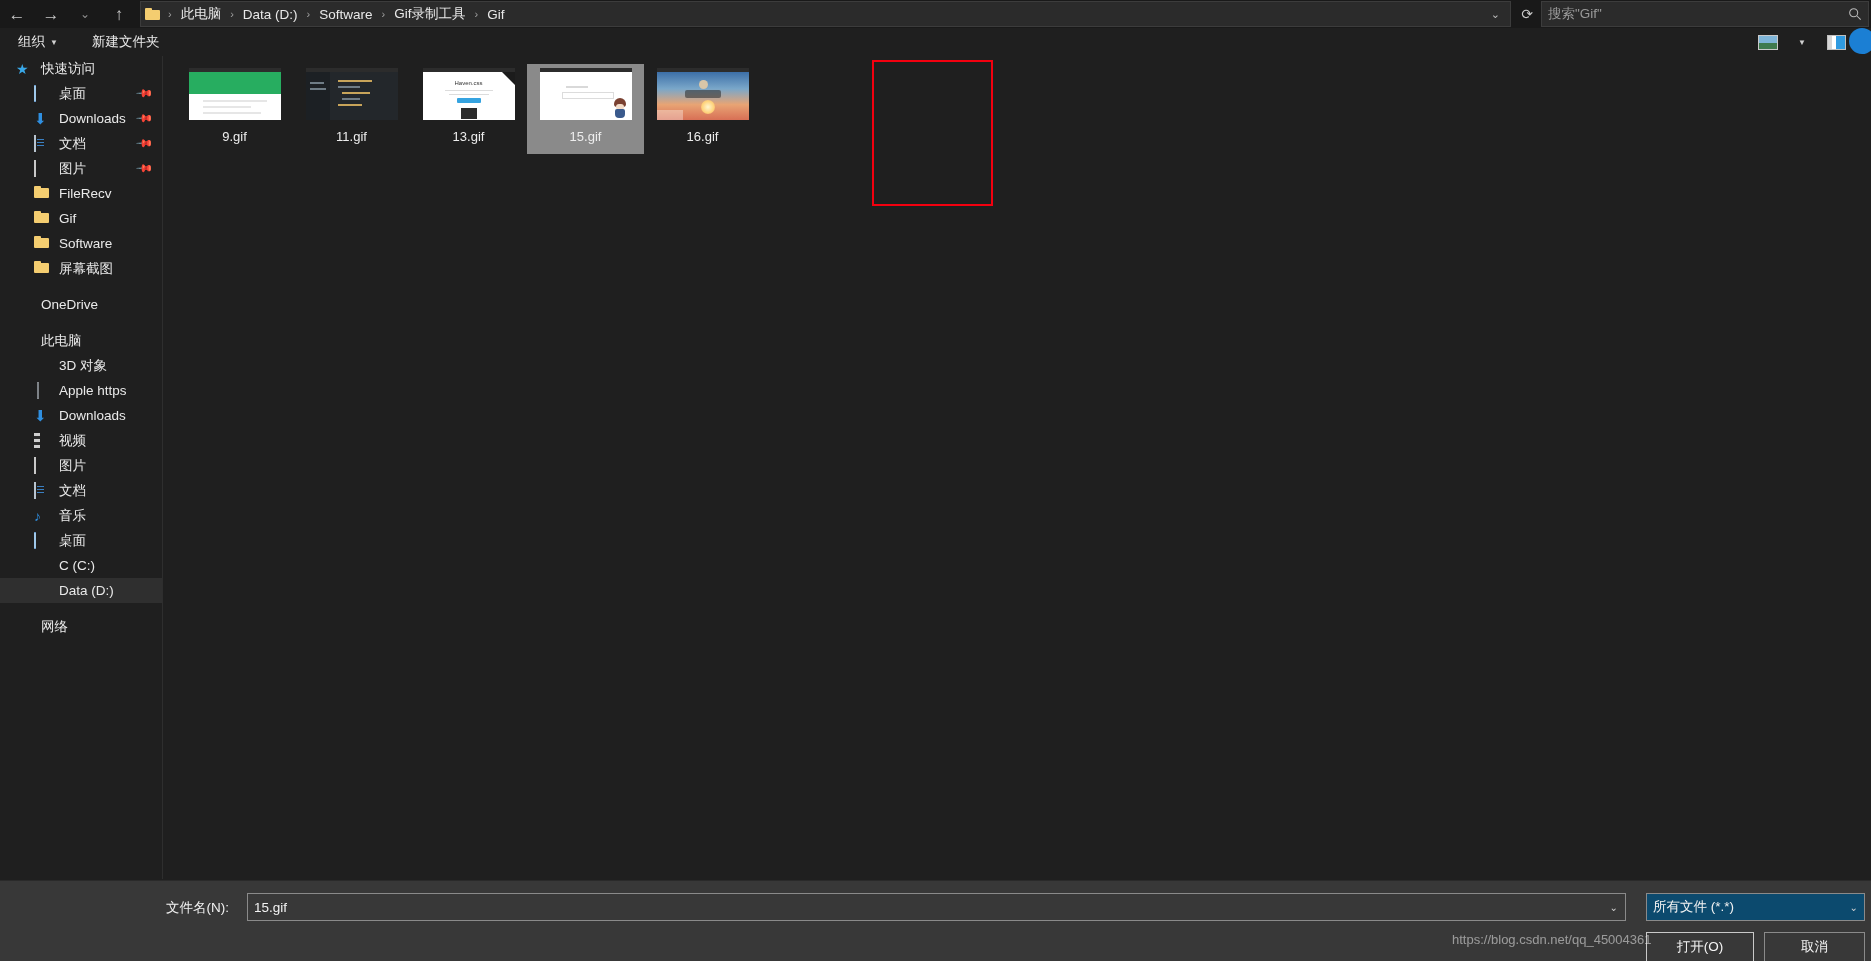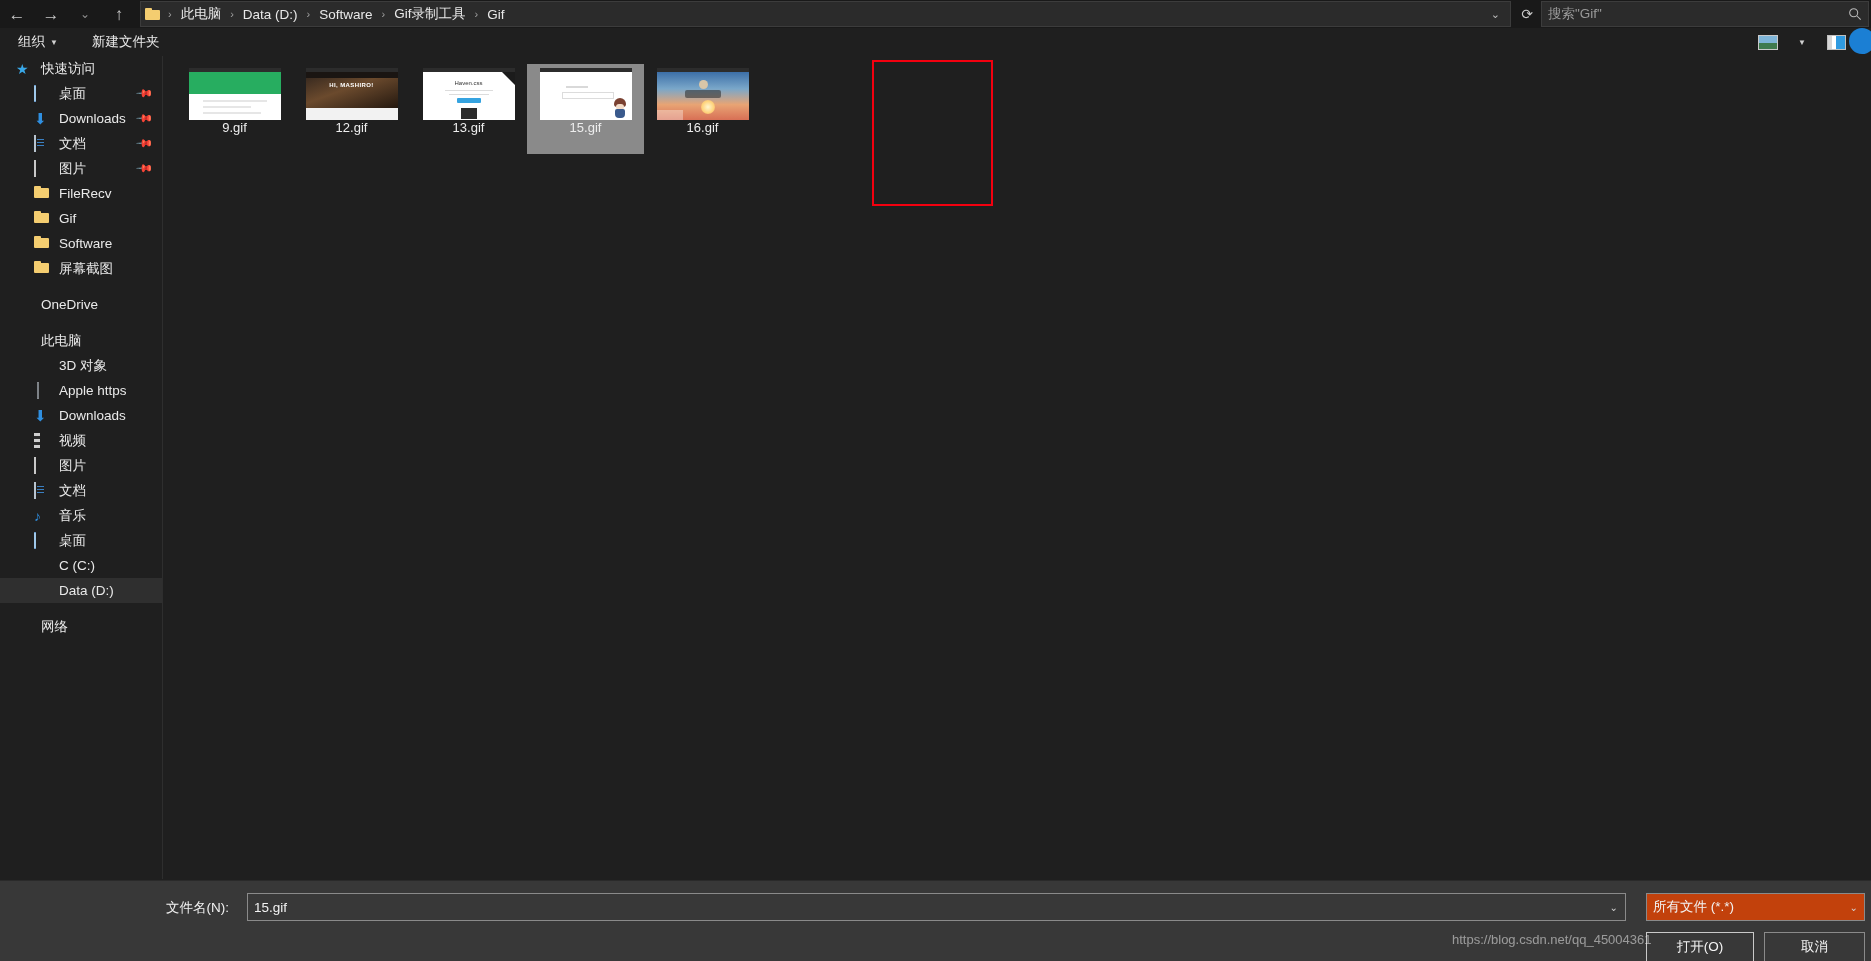--- a/index.html
+++ b/index.html
@@ -144,21 +144,21 @@
     display: flex; flex-direction: column; align-items: center; justify-content: flex-start;
     padding-top: 4px;
   }
   .tile.selected { background: #8a8a8a; }
   .thumb {
     width: 92px; height: 52px; background: #111; border: 0;
     position: relative; overflow: hidden; display:block;
   }
   .thumb .bar { position:absolute; left:0; top:0; right:0; height:4px; background:#2c2c2c; }
   .tile .name {
-    margin-top: 0; font-size: 13px; color: #ededed; text-align: center;
+    margin-top: 9px; font-size: 13px; color: #ededed; text-align: center;
     white-space: nowrap;
   }
 
   
   .t-green .body { position:absolute; left:0; top:4px; right:0; bottom:0; background:#fff; }
   .t-green .hero { position:absolute; left:0; top:4px; right:0; height:22px; background:#27ad60; }
   .t-green .ln { position:absolute; background:#e6e6e6; height:2px; }
 
   .t-wall { background:#123a5e; }
   .t-wall .top { position:absolute; left:0; top:4px; right:0; height:14px; background:#15456e; }
@@ -226,21 +226,21 @@
     position: absolute; left: 247px; top: 12px; width: 1379px; height: 28px;
     background: #383838; border: 1px solid #8a8a8a; color: #f2f2f2;
     font-size: 13.5px; padding: 0 6px; display: flex; align-items: center;
   }
   .fn-drop {
     position: absolute; right: 7px; top: 50%; transform: translateY(-50%);
     font-size: 10px; color: #d2d2d2;
   }
   .ft-select {
     position: absolute; left: 1646px; top: 12px; width: 219px; height: 28px;
-    background: #c2410c; border: 1px solid #8a8a8a; color: #f2f2f2;
+    background: #0c4a6e; border: 1px solid #8a8a8a; color: #f2f2f2;
     font-size: 13.5px; padding: 0 6px; display: flex; align-items: center;
   }
   .btn-open {
     position: absolute; left: 1646px; top: 51px; width: 108px; height: 30px;
     border: 1px solid #c9c9c9; background: #383838; color: #f4f4f4;
     font-size: 13.5px; display: flex; align-items: center; justify-content: center;
   }
   .btn-cancel {
     position: absolute; left: 1764px; top: 51px; width: 101px; height: 30px;
     border: 1px solid #8a8a8a; background: #383838; color: #f4f4f4;
@@ -431,30 +431,35 @@
             <div class="body"></div>
             <div class="hero"></div>
           <div class="ln" style="left:14px;top:32px;width:64px"></div>
           <div class="ln" style="left:14px;top:38px;width:48px"></div>
           <div class="ln" style="left:14px;top:44px;width:58px"></div>
         </div>
         <div class="name">9.gif</div>
       </div>
 
 
-
       <div class="tile">
-        <div class="thumb t-mashiro">
+        <div class="thumb t-code">
           <div class="bar"></div>
-            <div class="photo"></div>
-          <div class="cap">HI, MASHIRO!</div>
-          <div class="strip"></div>
+            <div class="side"></div>
+          <div class="k" style="left:32px;top:12px;width:34px"></div>
+          <div class="l" style="left:32px;top:18px;width:22px"></div>
+          <div class="k" style="left:36px;top:24px;width:28px"></div>
+          <div class="l" style="left:36px;top:30px;width:18px"></div>
+          <div class="k" style="left:32px;top:36px;width:24px"></div>
+          <div class="l" style="left:4px;top:14px;width:14px"></div>
+          <div class="l" style="left:4px;top:20px;width:16px"></div>
         </div>
-        <div class="name">12.gif</div>
-      </div>
+        <div class="name">11.gif</div>
+      </div>
+
 
       <div class="tile">
         <div class="thumb t-haven">
           <div class="bar"></div>
           <div class="ttl">Haven.css</div>
           <div class="ln" style="left:22px;top:22px;width:48px"></div>
           <div class="ln" style="left:26px;top:26px;width:40px"></div>
           <div class="btn"></div>
             <div class="sq"></div>
             <div class="corner"></div>

